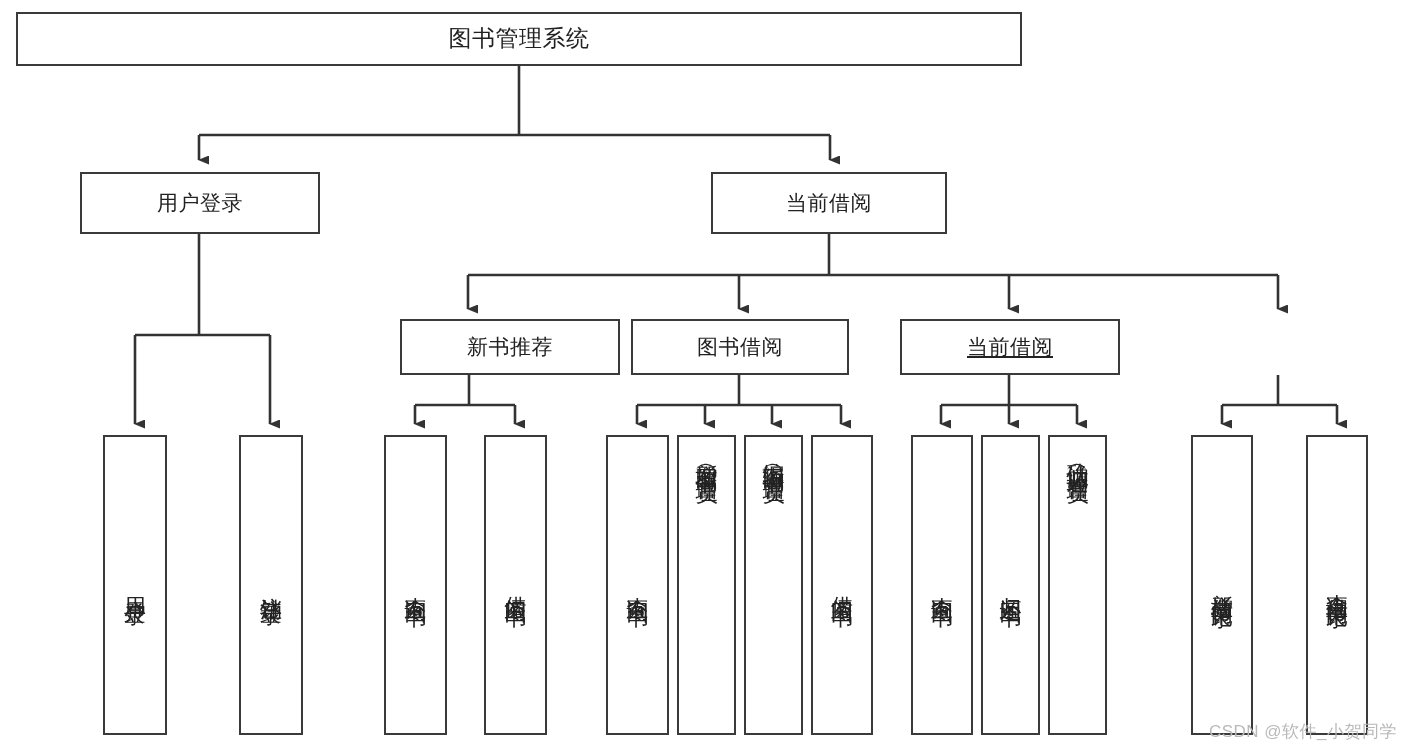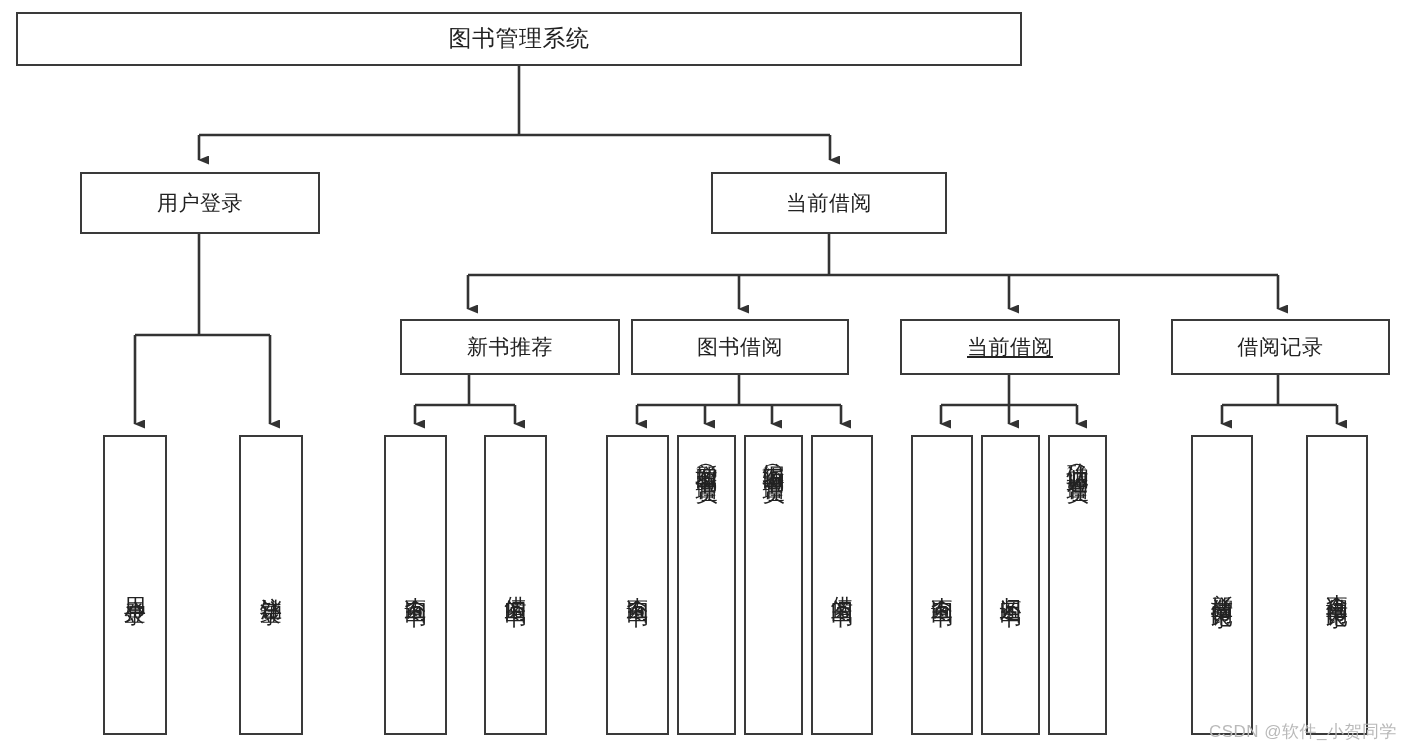--- a/index.html
+++ b/index.html
@@ -139,23 +139,20 @@
 
   <div class="node horiz" style="left:360px; top:319px; width:220px; height:56px;margin-left:40px;">
     <span class="label">新书推荐</span>
   </div>
   <div class="node horiz" style="left:631px; top:319px; width:218px; height:56px;">
     <span class="label">图书借阅</span>
   </div>
   <div class="node horiz" style="left:900px; top:319px; width:220px; height:56px;text-decoration:underline;">
     <span class="label">当前借阅</span>
   </div>
-  <div class="node horiz" style="left:1171px; top:319px; width:219px; height:56px;">
-    <span class="label">借阅记录</span>
-  </div>
 
   <div class="node vert centered" style="left:103px; top:435px; width:64px; height:300px;">
     <span class="label">用户登录</span>
   </div>
   <div class="node vert centered" style="left:239px; top:435px; width:64px; height:300px;">
     <span class="label">注销登录</span>
   </div>
 
   <div class="node vert centered" style="left:384px; top:435px; width:63px; height:300px;">
     <span class="label">查询图书</span>

